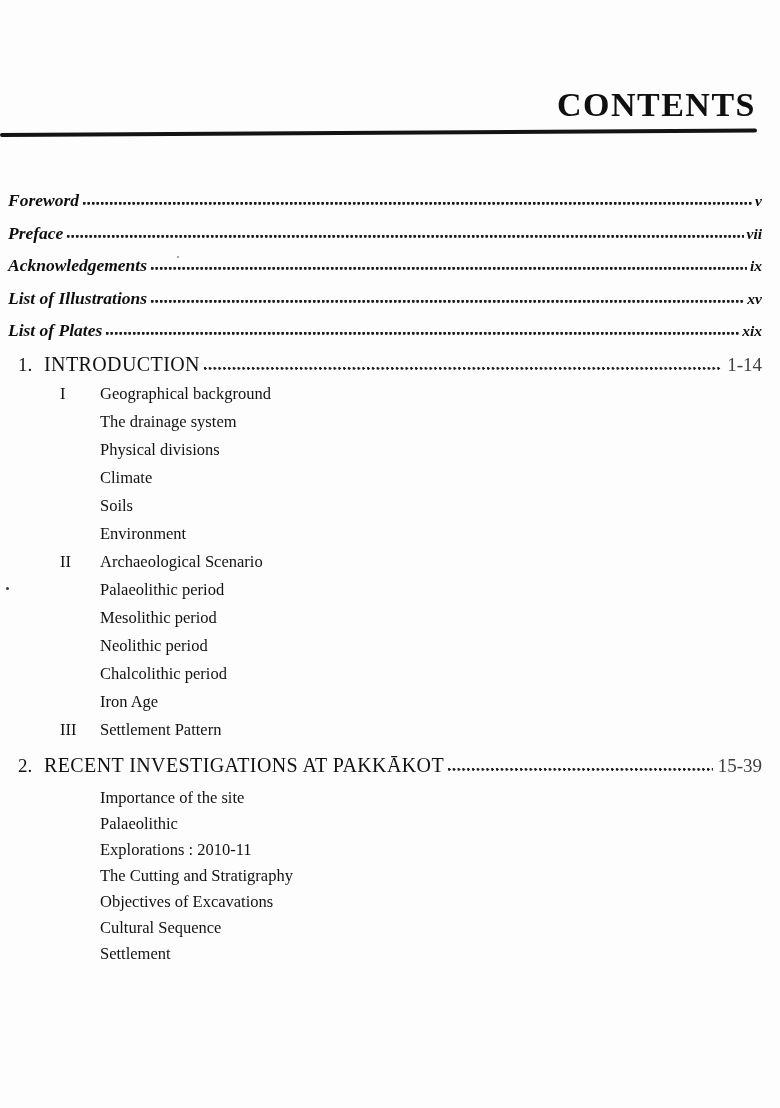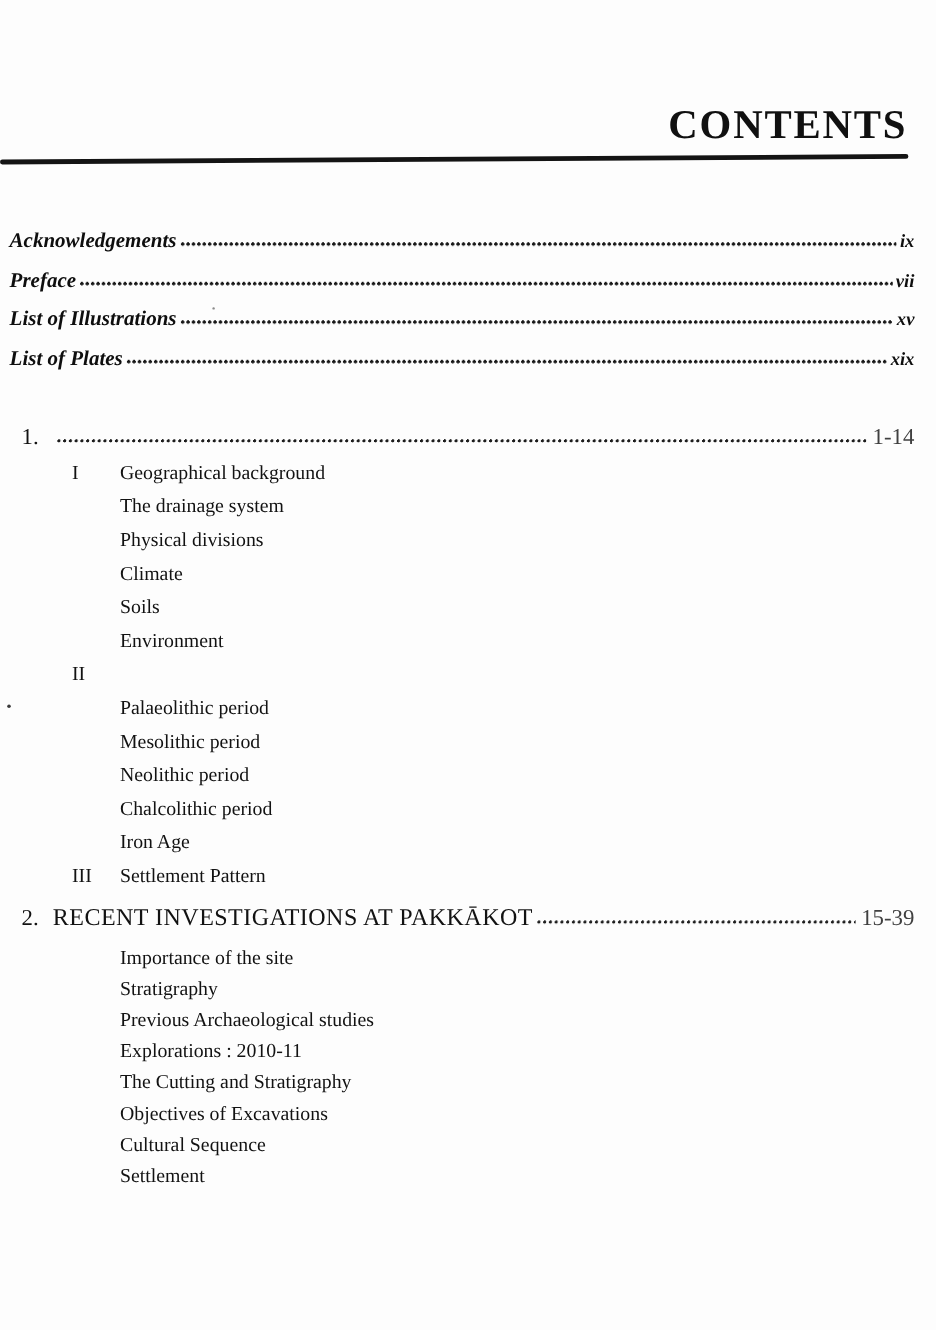--- a/index.html
+++ b/index.html
@@ -155,45 +155,51 @@
 <div class="page">
 
   <header class="title-block">
     <h1 class="page-title">CONTENTS</h1>
   </header>
 
   <div class="title-rule"></div>
 
   <section class="front-matter" id="front-matter">
       <div class="fm-row">
+    <span class="fm-label">Foreword</span>
+    <span class="leader fm-leader"></span>
+    <span class="fm-page">v</span>
+  </div>
+      <div class="fm-row">
+    <span class="fm-label">Preface</span>
+    <span class="leader fm-leader"></span>
+    <span class="fm-page">vii</span>
+  </div>
+      <div class="fm-row">
     <span class="fm-label">Acknowledgements</span>
     <span class="leader fm-leader"></span>
     <span class="fm-page">ix</span>
-  </div>
-      <div class="fm-row">
-    <span class="fm-label">Preface</span>
-    <span class="leader fm-leader"></span>
-    <span class="fm-page">vii</span>
   </div>
       <div class="fm-row">
     <span class="fm-label">List of Illustrations</span>
     <span class="leader fm-leader"></span>
     <span class="fm-page">xv</span>
   </div>
       <div class="fm-row">
     <span class="fm-label">List of Plates</span>
     <span class="leader fm-leader"></span>
     <span class="fm-page">xix</span>
   </div>
     </section>
 
   <section class="chapters" id="chapters">
       <div class="chapter chapter-0">
     <div class="ch-head">
       <span class="ch-num">1.</span>
+      <span class="ch-title">INTRODUCTION</span>
       <span class="leader ch-leader"></span>
       <span class="ch-pages">1-14</span>
     </div>
     <div class="ch-items">
           <div class="sub-row">
     <span class="sub-numeral">I</span>
     <span class="sub-label">Geographical background</span>
   </div>
           <div class="sub-row">
     <span class="sub-numeral"></span>
@@ -210,20 +216,21 @@
           <div class="sub-row">
     <span class="sub-numeral"></span>
     <span class="sub-label">Soils</span>
   </div>
           <div class="sub-row">
     <span class="sub-numeral"></span>
     <span class="sub-label">Environment</span>
   </div>
           <div class="sub-row">
     <span class="sub-numeral">II</span>
+    <span class="sub-label">Archaeological Scenario</span>
   </div>
           <div class="sub-row">
     <span class="sub-numeral"></span>
     <span class="sub-label">Palaeolithic period</span>
   </div>
           <div class="sub-row">
     <span class="sub-numeral"></span>
     <span class="sub-label">Mesolithic period</span>
   </div>
           <div class="sub-row">
@@ -251,25 +258,21 @@
       <span class="leader ch-leader"></span>
       <span class="ch-pages">15-39</span>
     </div>
     <div class="ch-items">
           <div class="sub-row">
     <span class="sub-numeral"></span>
     <span class="sub-label">Importance of the site</span>
   </div>
           <div class="sub-row">
     <span class="sub-numeral"></span>
-    <span class="sub-label">Stratigraphy</span>
-  </div>
-          <div class="sub-row">
-    <span class="sub-numeral"></span>
-    <span class="sub-label">Previous Archaeological studies</span>
+    <span class="sub-label">Palaeolithic</span>
   </div>
           <div class="sub-row">
     <span class="sub-numeral"></span>
     <span class="sub-label">Explorations : 2010-11</span>
   </div>
           <div class="sub-row">
     <span class="sub-numeral"></span>
     <span class="sub-label">The Cutting and Stratigraphy</span>
   </div>
           <div class="sub-row">

